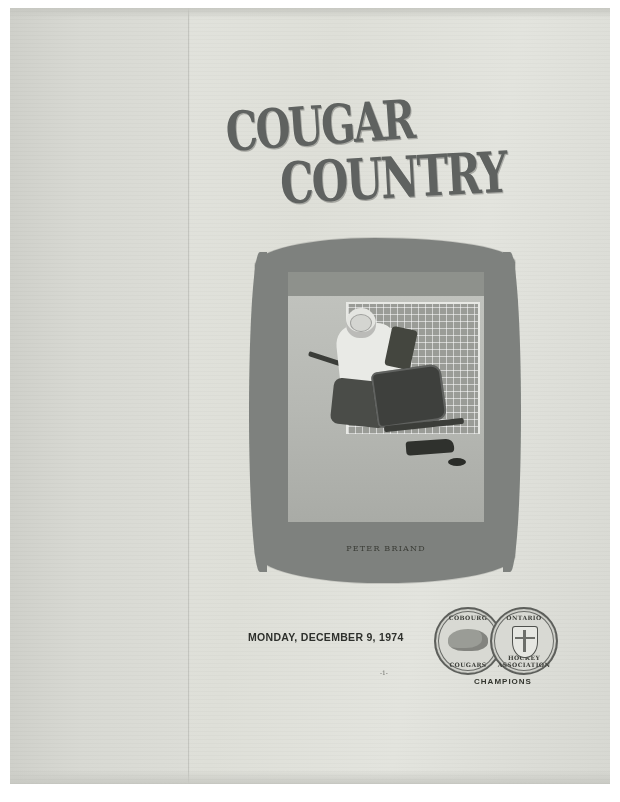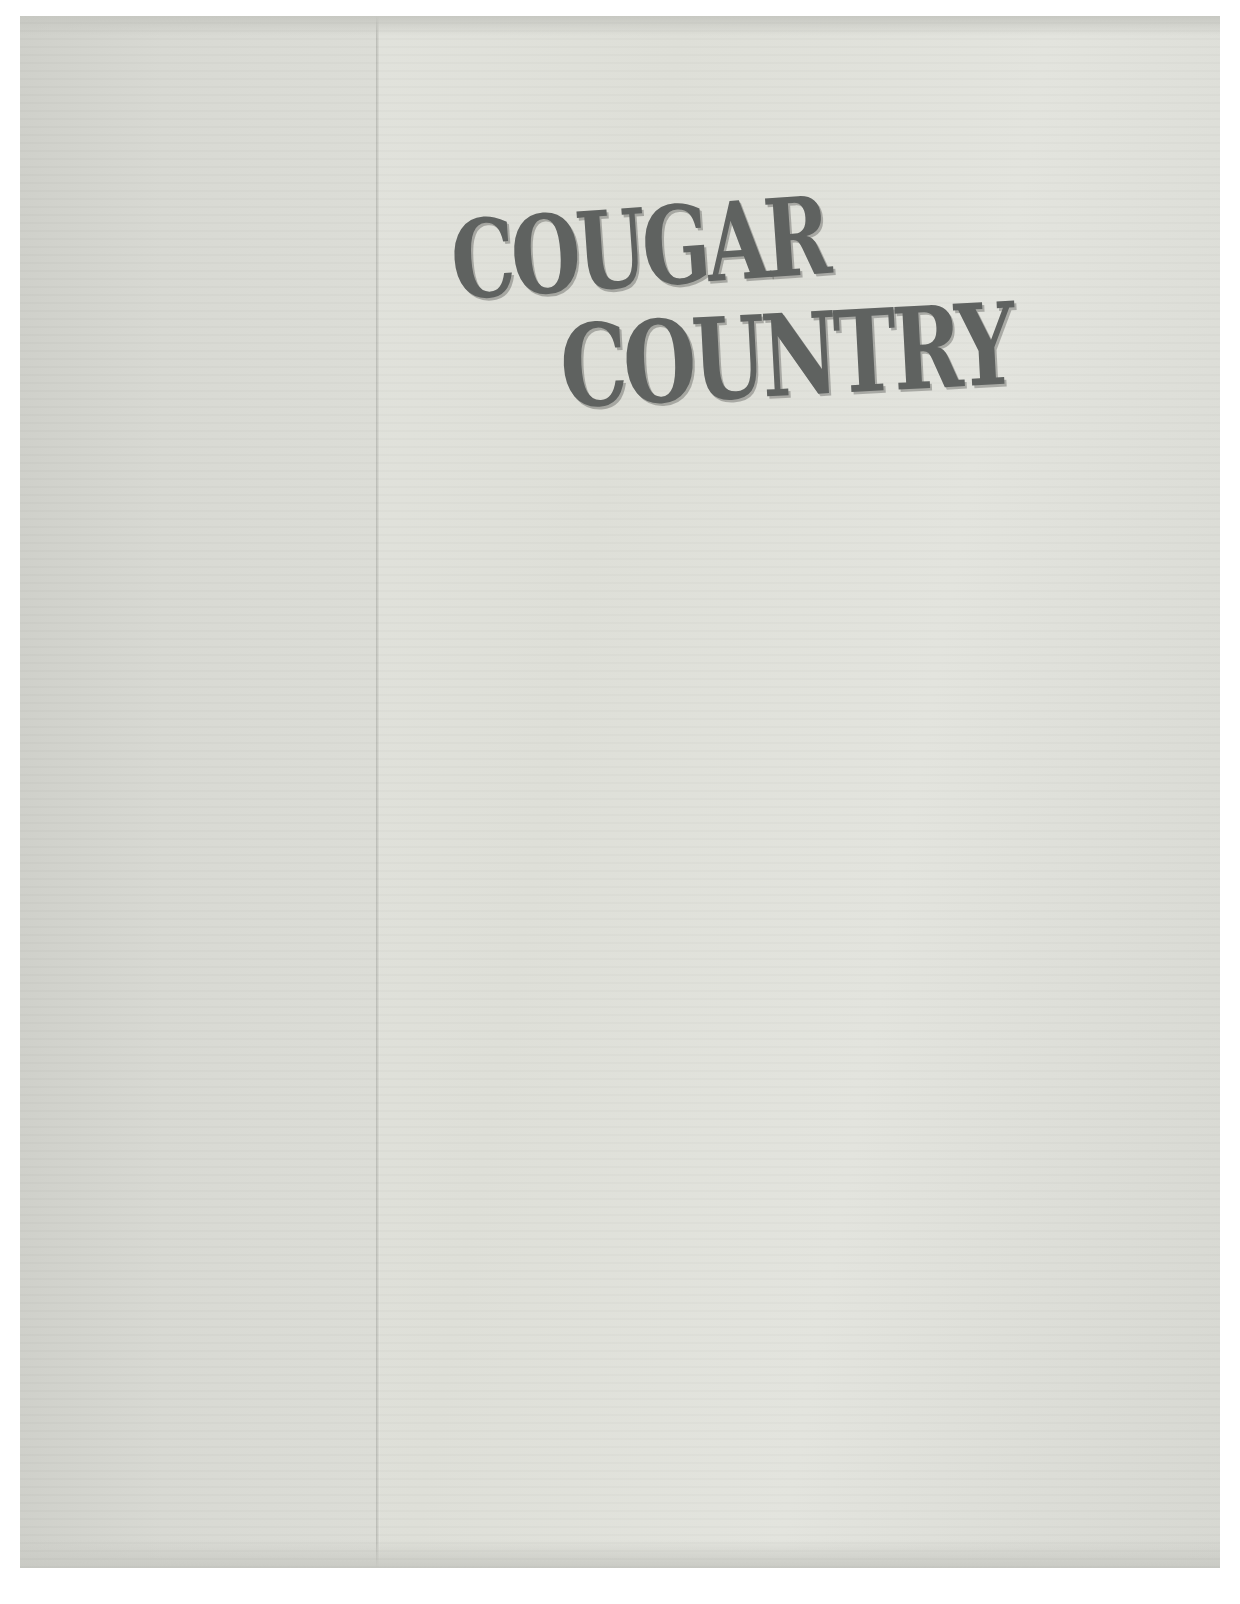--- a/index.html
+++ b/index.html
@@ -370,17 +370,60 @@
     <div class="page-edge-bottom"></div>
     <div class="scan-noise"></div>
 
     <div class="cover">
 
       <div class="title-block">
         <div class="title-word word-cougar">COUGAR</div>
         <div class="title-word word-country">COUNTRY</div>
       </div>
 
-
+      <div class="photo-frame">
+        <div class="photo">
+          <div class="ph-ice"></div>
+          <div class="ph-boards"></div>
+          <div class="ph-net"></div>
+          <div class="ph-stick"></div>
+          <div class="ph-goalie-body"></div>
+          <div class="ph-goalie-head"></div>
+          <div class="ph-mask"></div>
+          <div class="ph-blocker"></div>
+          <div class="ph-pads2"></div>
+          <div class="ph-pads"></div>
+          <div class="ph-stick2"></div>
+          <div class="ph-skate"></div>
+          <div class="ph-puck"></div>
+        </div>
+        <div class="photo-caption-strip">PETER BRIAND</div>
+      </div>
+
+      <div class="bottom-row">
+        <div class="date-line">MONDAY, DECEMBER 9, 1974</div>
+
+        <div class="crest-group">
+          <div class="crest crest-left">
+            <div class="crest-ring-text">
+              <div class="ring-top">COBOURG</div>
+              <div class="ring-bottom">COUGARS</div>
+            </div>
+            <div class="crest-inner-cougar"></div>
+          </div>
+
+          <div class="crest crest-right">
+            <div class="crest-ring-text">
+              <div class="ring-top">ONTARIO</div>
+              <div class="ring-bottom">HOCKEY ASSOCIATION</div>
+            </div>
+            <div class="crest-shield"></div>
+          </div>
+
+          <div class="champions-label">CHAMPIONS</div>
+        </div>
+
+        <div class="page-num">-1-</div>
+      </div>
 
     </div>
   </div>
 </div>
 
 </body></html>

